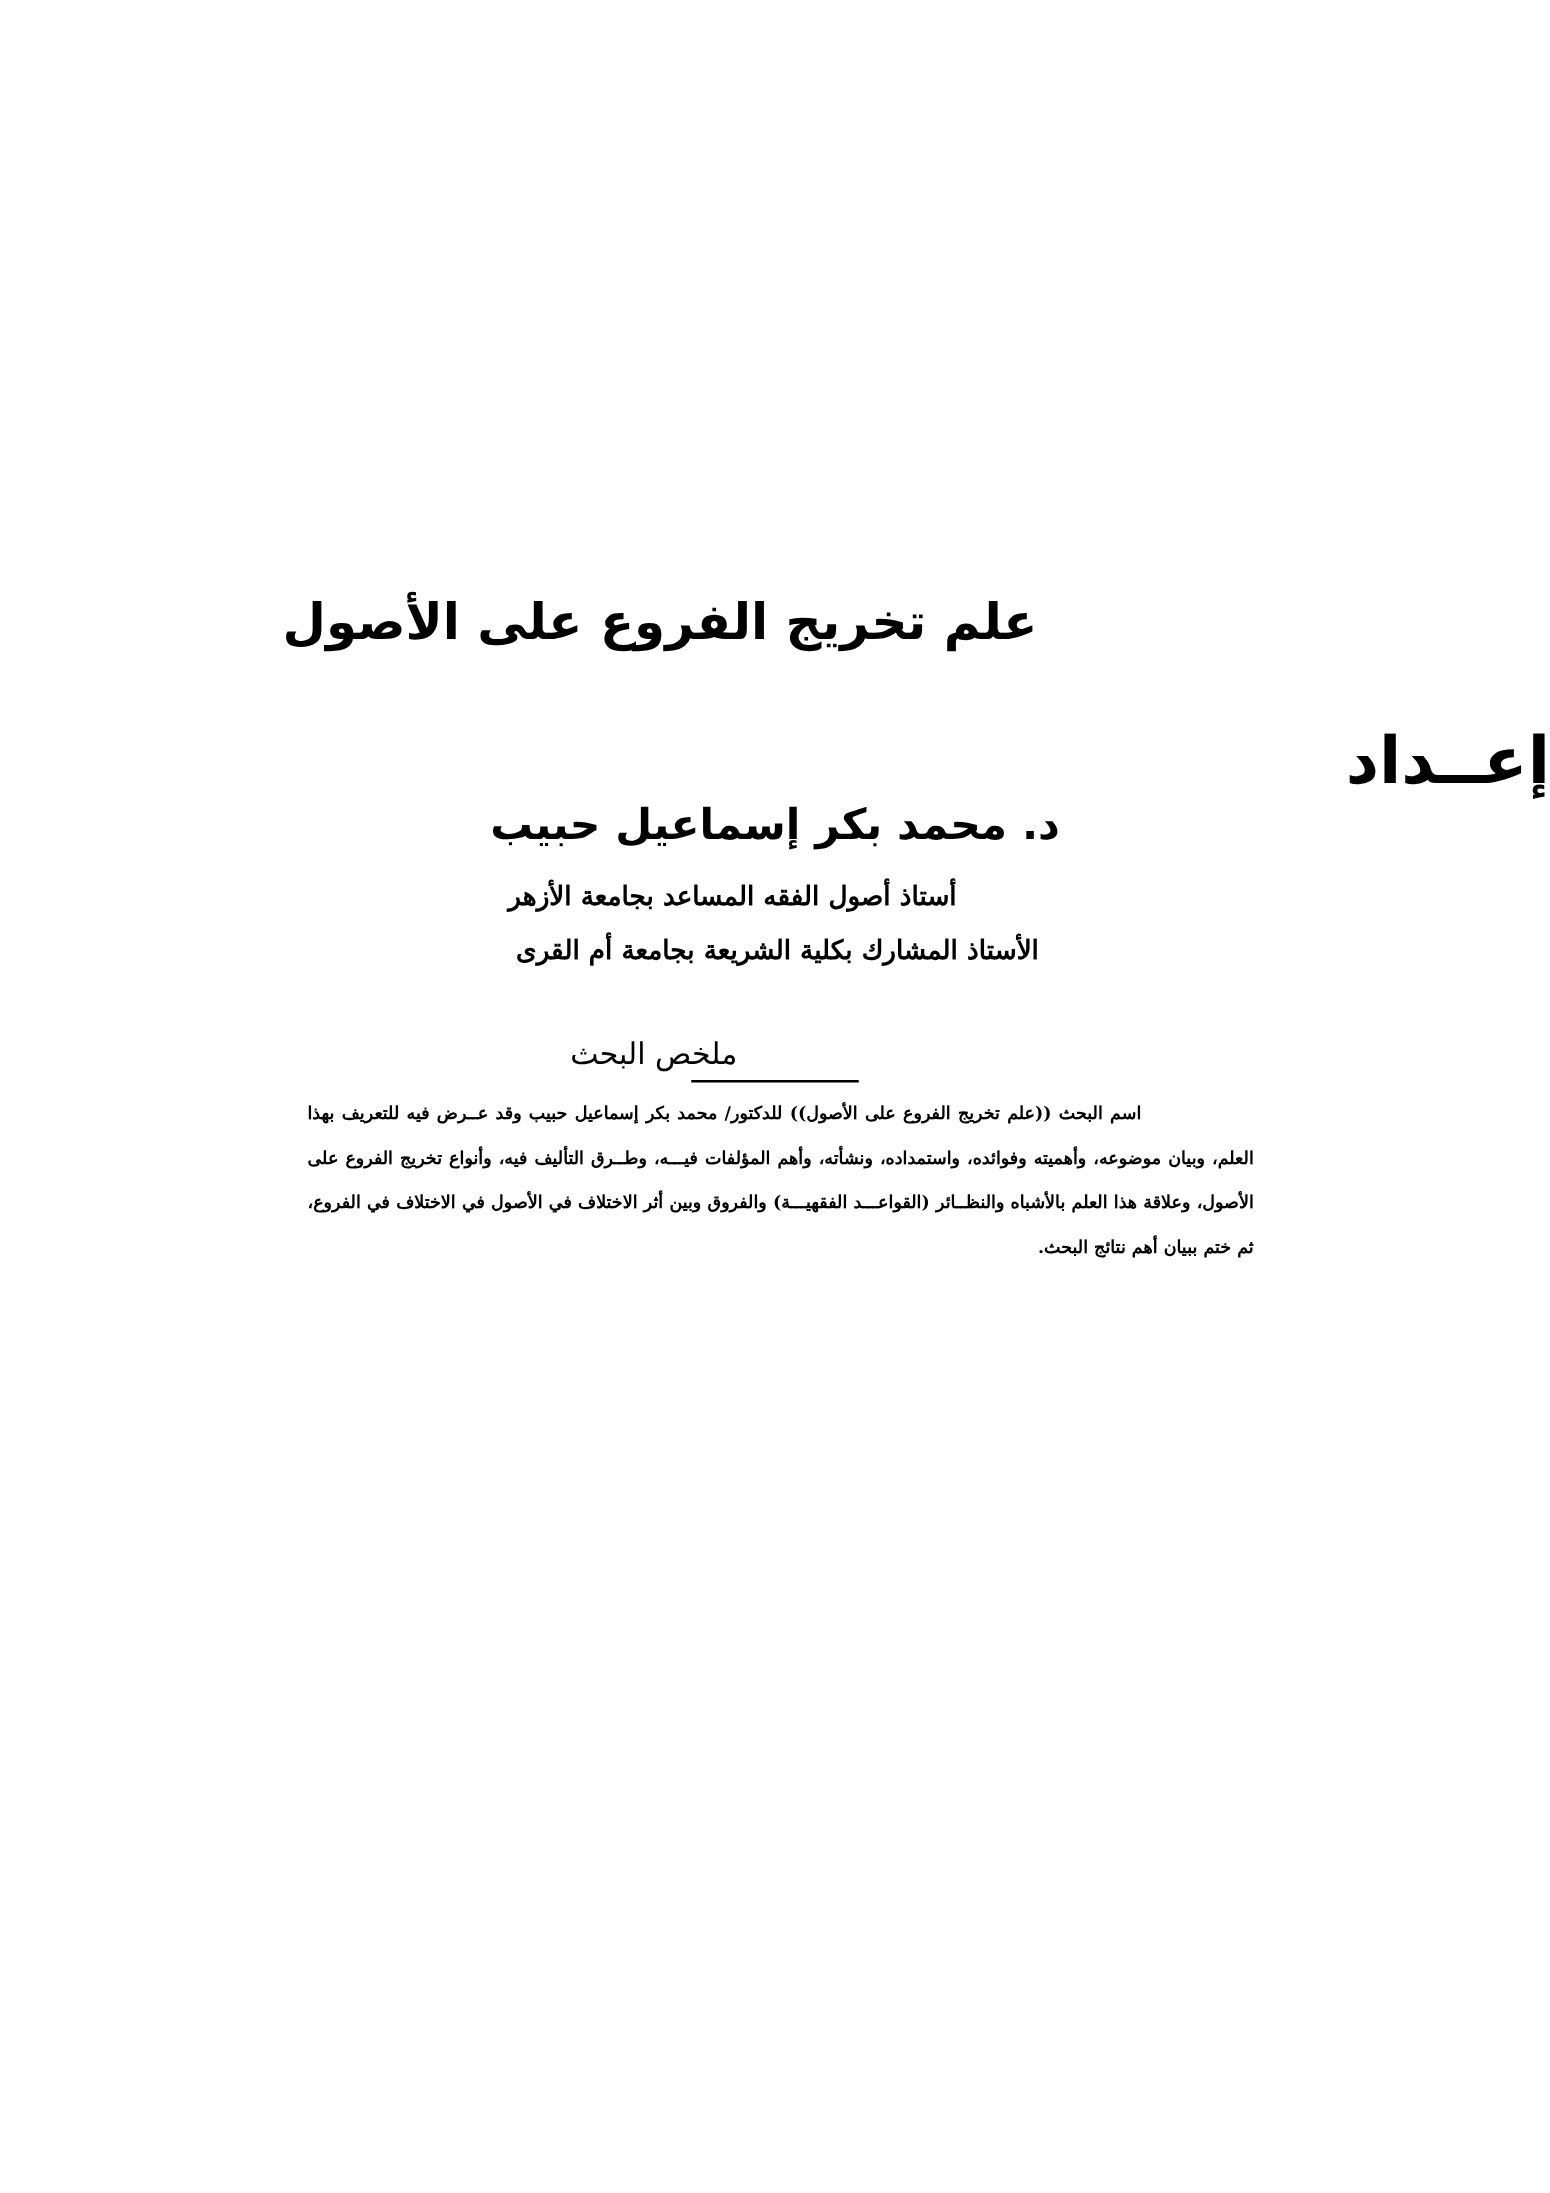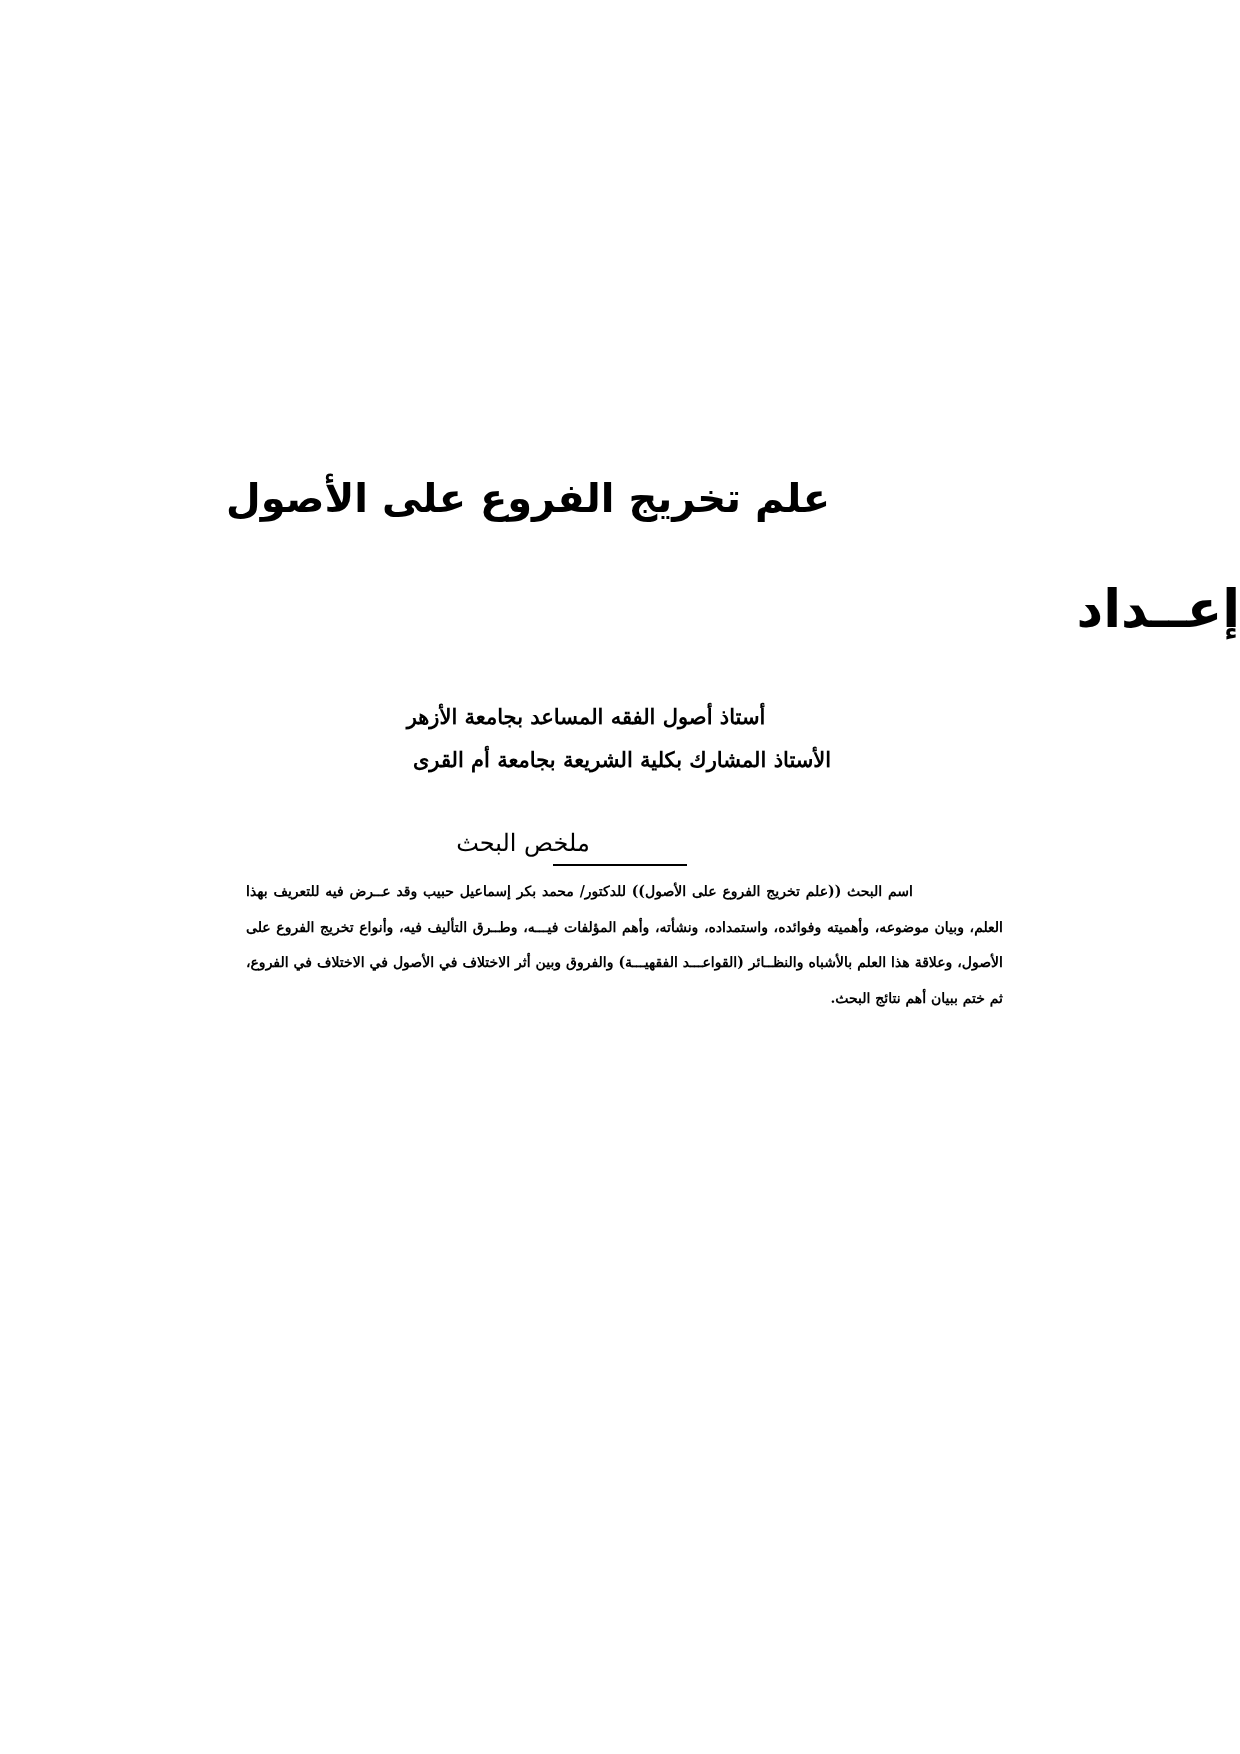--- a/index.html
+++ b/index.html
@@ -104,20 +104,21 @@
   </style>
 </head>
 <body>
 
 <div class="page">
 
   <h1 class="title" style="margin:0;">علم تخريج الفروع على الأصول</h1>
 
   <div class="prepared-by">إعــداد</div>
 
+  <div class="author-name">د. محمد بكر إسماعيل حبيب</div>
 
   <div class="affiliation a1">أستاذ أصول الفقه المساعد بجامعة الأزهر</div>
 
   <div class="affiliation a2">الأستاذ المشارك بكلية الشريعة بجامعة أم القرى</div>
 
   <h2 class="abstract-heading" style="margin:0; font-weight:normal;">ملخص البحث</h2>
 
   <div class="abstract-underline"></div>
 
   <p class="abstract-body" style="margin:0;">اسم البحث ((علم تخريج الفروع على الأصول)) للدكتور/ محمد بكر إسماعيل حبيب وقد عــرض فيه للتعريف بهذا العلم، وبيان موضوعه، وأهميته وفوائده، واستمداده، ونشأته، وأهم المؤلفات فيـــه، وطــرق التأليف فيه، وأنواع تخريج الفروع على الأصول، وعلاقة هذا العلم بالأشباه والنظــائر (القواعـــد الفقهيـــة) والفروق وبين أثر الاختلاف في الأصول في الاختلاف في الفروع، ثم ختم ببيان أهم نتائج البحث.</p>

